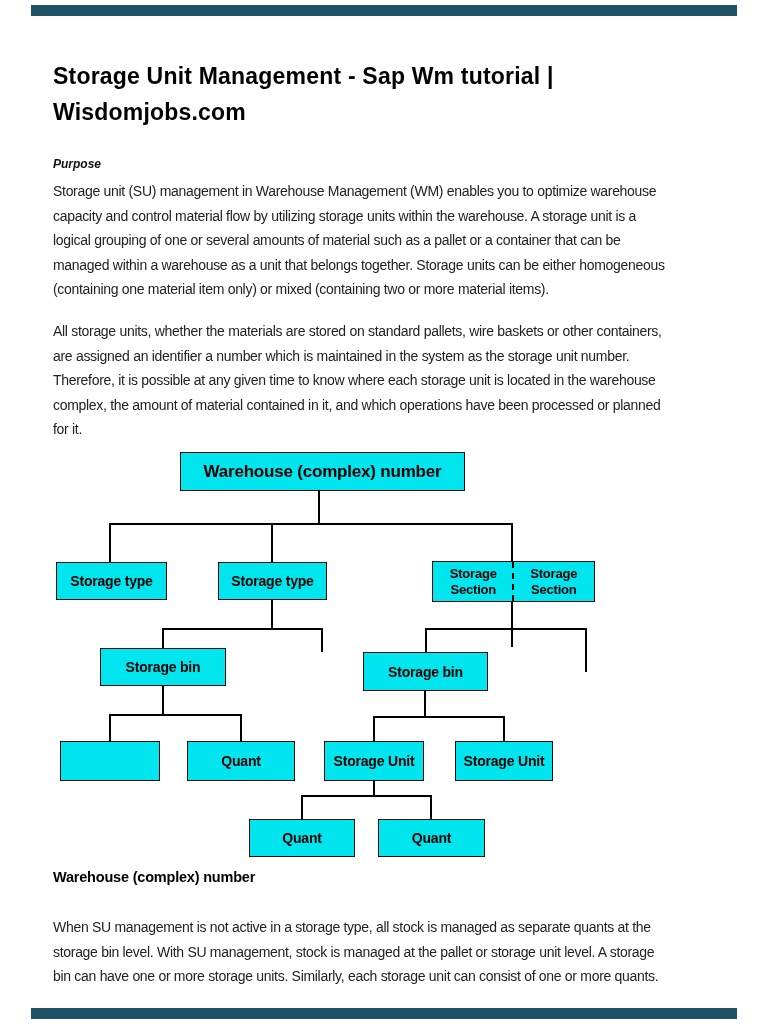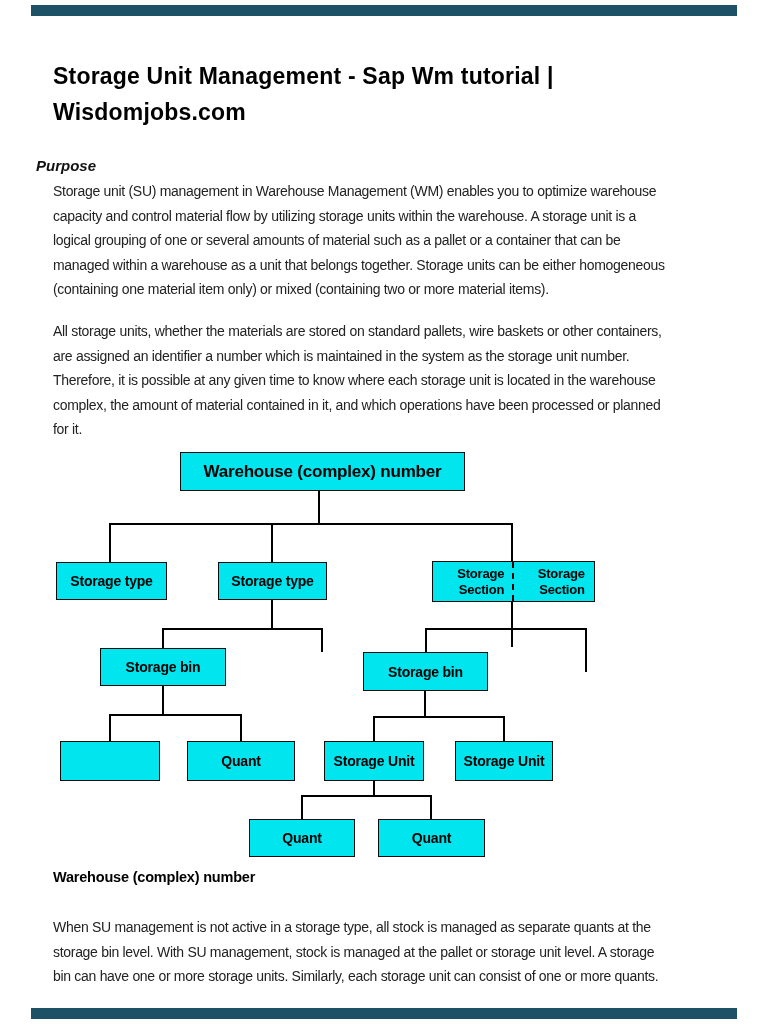--- a/index.html
+++ b/index.html
@@ -10,22 +10,22 @@
   .bar { position:absolute; left:31px; width:706px; height:11px; background:var(--bar-color,#1d5166); }
   .bar-top { top:5px; }
   .bar-bottom { top:1008px; }
 
   .doc-title {
     position:absolute; left:53px; top:58px; margin:0;
     font-size:23px; font-weight:bold; color:#000;
     line-height:36px; white-space:pre-line; letter-spacing:0.2px;
   }
   .purpose-heading {
-    position:absolute; left:36px; top:157px; margin:0;
-    font-size:15px; font-weight:bold; font-style:italic; color:#111;
+    position:absolute; left:53px; top:157px; margin:0;
+    font-size:12px; font-weight:bold; font-style:italic; color:#111;
   }
   .para {
     position:absolute; left:53px; margin:0;
     font-size:14px; line-height:24.5px; letter-spacing:-0.3px;
     white-space:pre; color:#222;
   }
   .para-1 { top:179px; }
   .para-2 { top:319px; }
   .section2-heading {
     position:absolute; left:53px; top:869px; margin:0;
@@ -39,21 +39,21 @@
     background:var(--node-fill,#00e5ee);
     border:1.5px solid #0d0d0d;
     display:flex; align-items:center; justify-content:center;
     font-weight:bold; color:#000; font-size:14px; text-align:center;
     letter-spacing:-0.2px;
   }
   .node-wh { font-size:17px; }
   .node-ss { padding:0; }
   .ss-cell {
     width:50%; height:100%; display:flex; align-items:center; justify-content:center;
-    font-size:13px; line-height:16px; text-align:right;
+    font-size:13px; line-height:16px; text-align:center;
   }
   .ss-cell span { display:inline-block; width:62px; }
   .ss-divider {
     position:absolute; left:79px; top:0; height:100%; width:0;
     border-left:2px dashed #000;
   }
   .cline { position:absolute; background:var(--line-color,#000); }
 </style>
 </head>
 <body>

